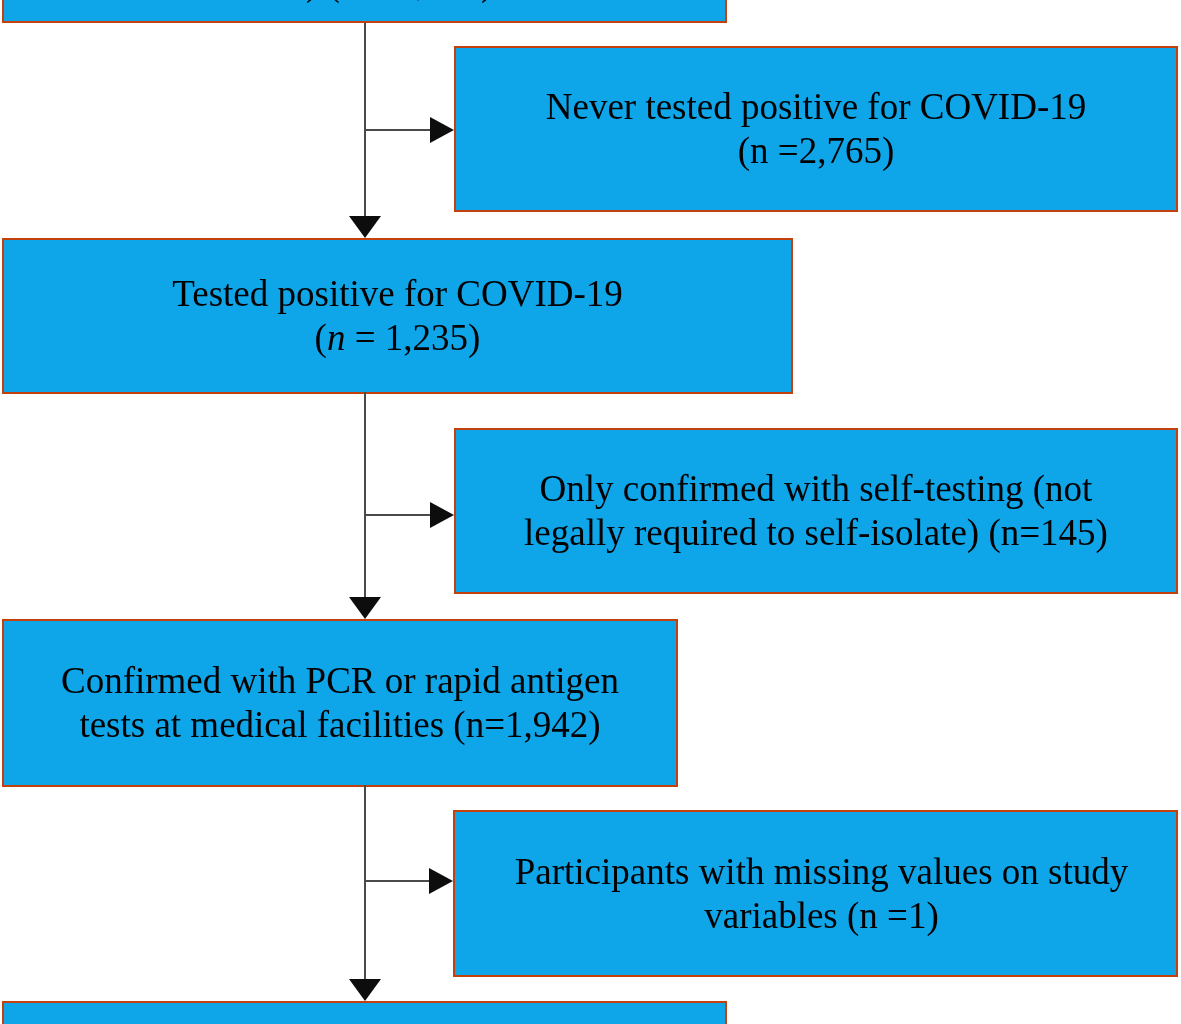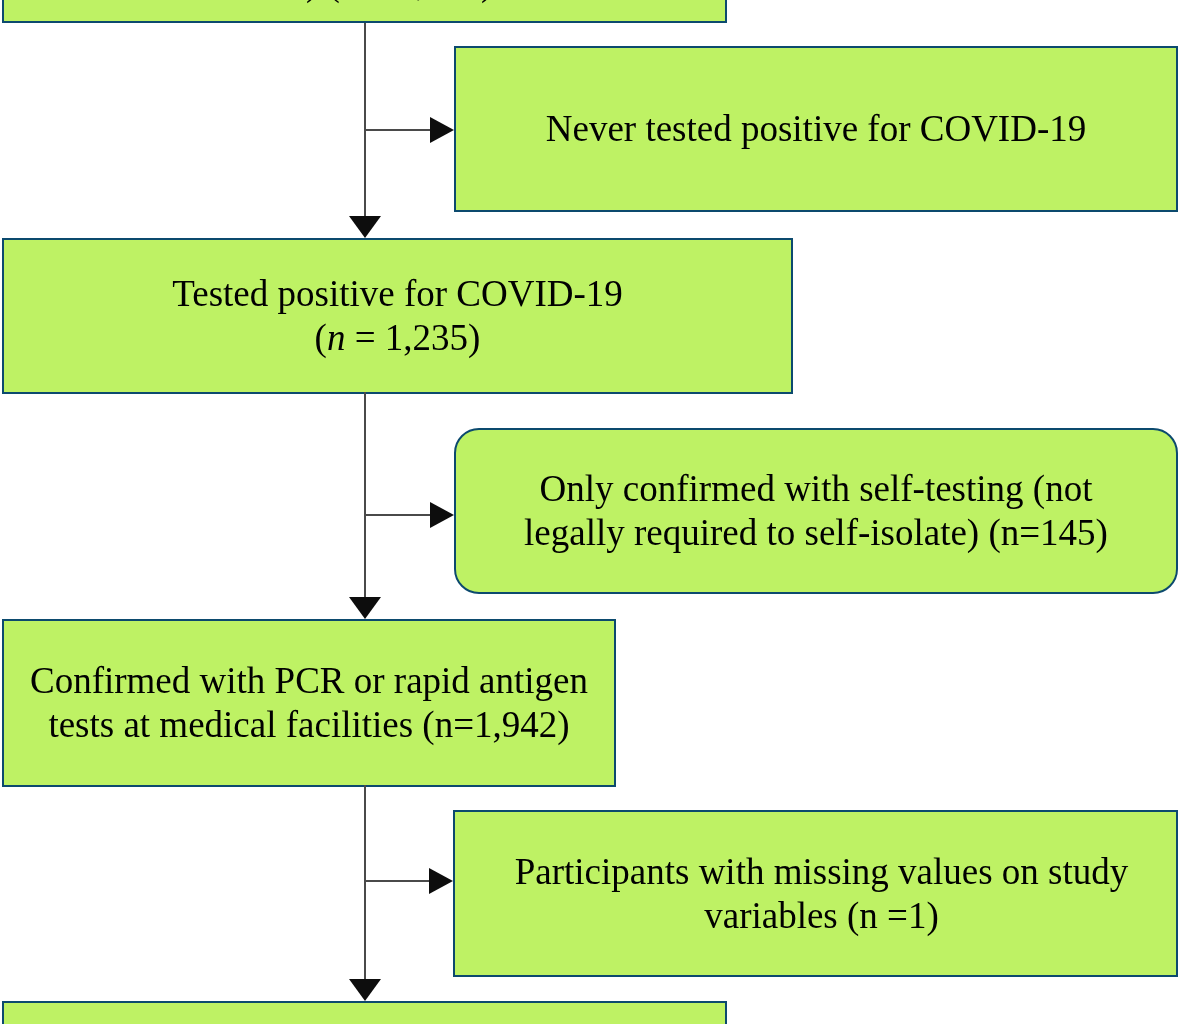--- a/index.html
+++ b/index.html
@@ -12,24 +12,25 @@
     width: 1181px;
     height: 1024px;
     overflow: hidden;
     background: #ffffff;
     font-family: "Liberation Serif", "DejaVu Serif", serif;
     color: #010101;
   }
   .box {
     position: absolute;
     box-sizing: border-box;
-    border: 2px solid #0c4a6e;
-    background: #bef264;
+    border: 2px solid #c2410c;
+    background: #0ea5e9;
     display: flex;
     flex-direction: column;
+    align-items: center;
     justify-content: center;
     text-align: center;
   }
   .box-text {
     font-size: 37px;
     line-height: 44px;
     white-space: pre;
   }
   .box-text i {
     font-style: italic;
@@ -75,37 +76,37 @@
   <div class="box" style="left:2px; top:-147px; width:725px; height:170px;">
     <span class="partial-line" style="left:302px; bottom:16px;"><div>) (n = 4,000)</div></span>
   </div>
 
   <div class="vline" style="left:364px; top:23px; height:193px;"></div>
   <div class="arrow-down" style="left:349px; top:216px;"></div>
 
   <div class="hline" style="left:364px; top:129px; width:66px;"></div>
   <div class="arrow-right" style="left:430px; top:117px;"></div>
   <div class="box" style="left:454px; top:46px; width:724px; height:166px;">
-    <div class="box-text"><div>Never tested positive for COVID-19</div></div>
+    <div class="box-text"><div>Never tested positive for COVID-19</div><div>(n =2,765)</div></div>
   </div>
 
   <div class="box" style="left:2px; top:238px; width:791px; height:156px;">
     <div class="box-text"><div>Tested positive for COVID-19</div><div>(<i>n</i> = 1,235)</div></div>
   </div>
 
   <div class="vline" style="left:364px; top:392px; height:205px;"></div>
   <div class="arrow-down" style="left:349px; top:597px;"></div>
 
   <div class="hline" style="left:364px; top:514px; width:66px;"></div>
   <div class="arrow-right" style="left:430px; top:502px;"></div>
-  <div class="box" style="left:454px; top:428px; width:724px; height:166px;border-radius:25px;">
+  <div class="box" style="left:454px; top:428px; width:724px; height:166px;">
     <div class="box-text"><div>Only confirmed with self-testing (not</div><div>legally required to self-isolate) (n=145)</div></div>
   </div>
 
-  <div class="box" style="left:2px; top:619px; width:614px; height:168px;">
+  <div class="box" style="left:2px; top:619px; width:676px; height:168px;">
     <div class="box-text"><div>Confirmed with PCR or rapid antigen</div><div>tests at medical facilities (n=1,942)</div></div>
   </div>
 
   <div class="vline" style="left:364px; top:785px; height:194px;"></div>
   <div class="arrow-down" style="left:349px; top:979px;"></div>
 
   <div class="hline" style="left:364px; top:880px; width:65px;"></div>
   <div class="arrow-right" style="left:429px; top:868px;"></div>
   <div class="box" style="left:453px; top:810px; width:725px; height:167px;padding-left:12px;">
     <div class="box-text"><div>Participants with missing values on study</div><div>variables (n =1)</div></div>

